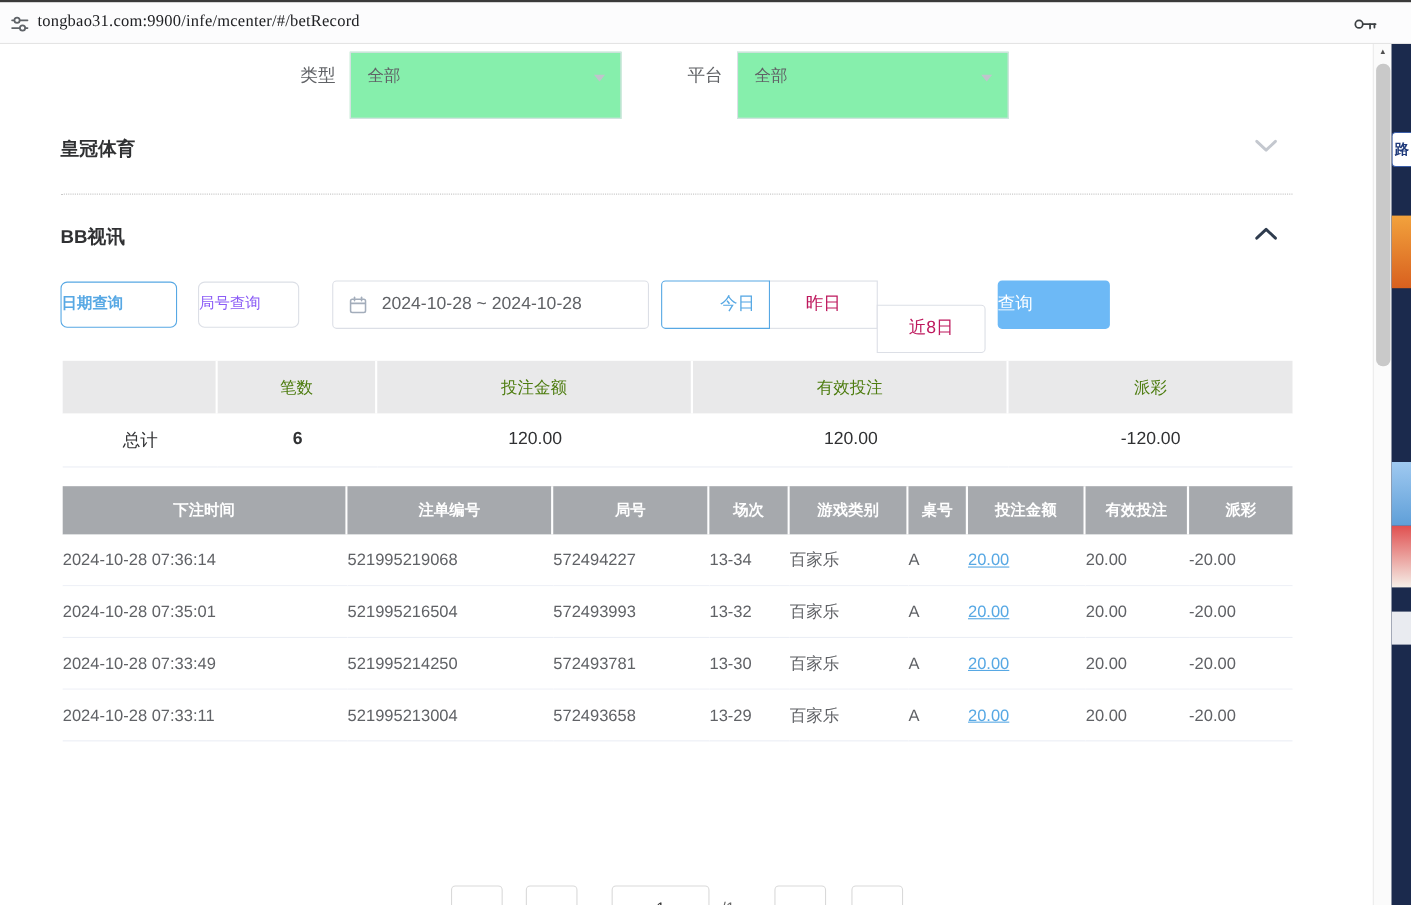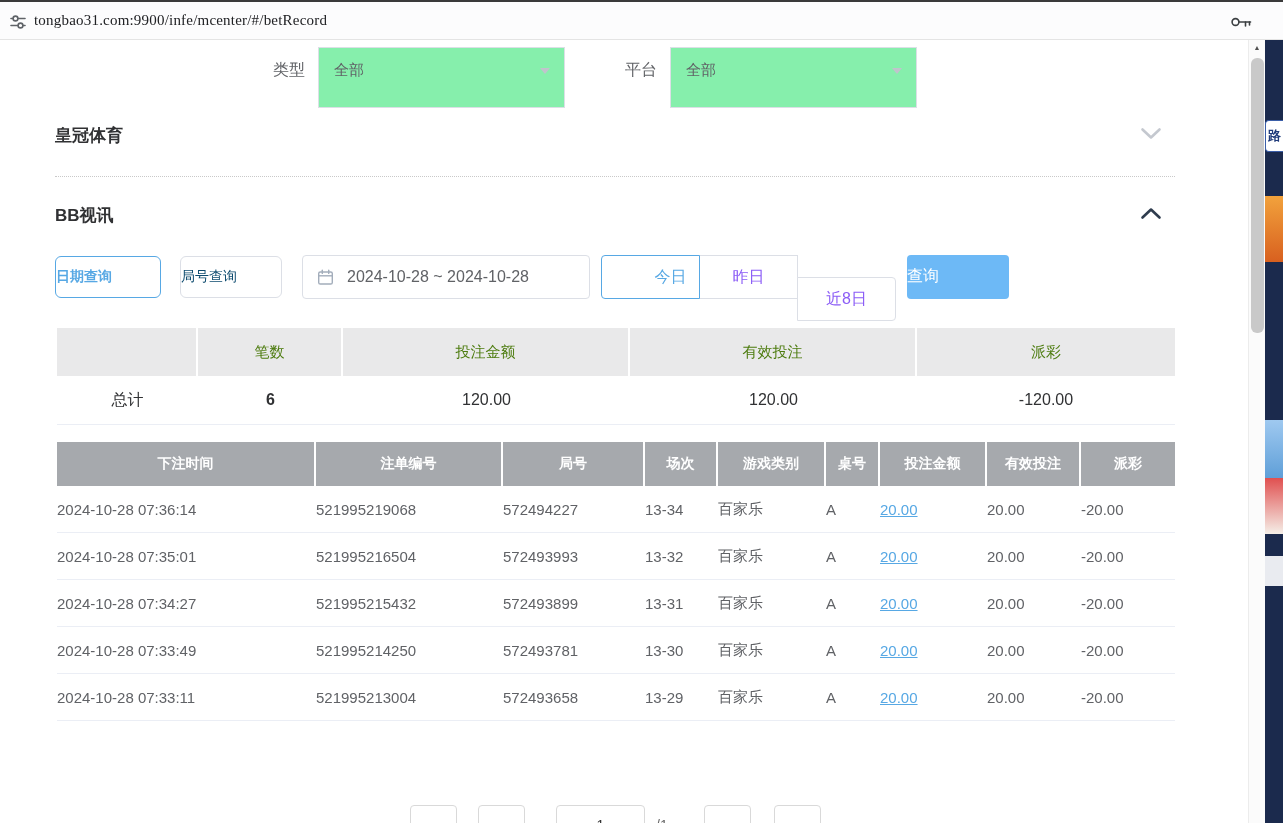--- a/index.html
+++ b/index.html
@@ -35,31 +35,31 @@
   .sec-chevron { position:absolute; left:1140px; width:24px; height:16px; cursor:pointer; }
   .sec-chevron.c1 { top:86px; }
   .sec-chevron.c2 { top:166px; }
 
   .dotted-divider { position:absolute; left:55px; top:136px; width:1120px; border-top:1px dotted #c9c9c9; }
 
   
   .btn { position:absolute; background:#fff; text-align:left; cursor:pointer; font-family:Liberation Mono, monospace; }
   .btn-date-query { left:55px; top:216px; width:106px; height:42px; line-height:40px;
     border:1px solid #57a8e4; border-radius:6px; color:#57a8e4; font-size:14px; font-weight:bold; }
-  .btn-round-query { left:180px; top:216px; width:102px; height:42px; line-height:40px;
-    border:1px solid #dcdfe6; border-radius:6px; color:#0c4a6e; font-size:14px; }
+  .btn-round-query { left:180px; top:216px; width:92px; height:42px; line-height:40px;
+    border:1px solid #dcdfe6; border-radius:6px; color:#8b5cf6; font-size:14px; }
 
   .date-input { position:absolute; left:302px; top:215px; width:288px; height:44px;
     border:1px solid #dcdfe6; border-radius:4px; background:#fff; cursor:pointer; }
   .cal-icon { position:absolute; left:14px; top:13px; width:17px; height:17px; }
   .date-text { position:absolute; left:44px; top:0; line-height:42px; font-size:16px; color:#606266; white-space:nowrap; }
 
   .seg-group { position:absolute; left:601px; top:215px; height:44px; display:flex; }
   .seg-item { width:99px; height:44px; line-height:42px; text-align:center; font-size:16px;
-    border:1px solid #dcdfe6; background:#fff; color:#8b5cf6; margin-left:-1px; cursor:pointer; }
+    border:1px solid #dcdfe6; background:#fff; color:#be185d; margin-left:-1px; cursor:pointer; }
   .seg-item:first-child { margin-left:0; border-radius:4px 0 0 4px; }
   .seg-item:last-child { border-radius:0 4px 4px 0;margin-top:22px; }
   .seg-item.active { border-color:#57a8e4; color:#57a8e4; position:relative; z-index:1;padding-left:40px; }
 
   .btn-search { left:907px; top:215px; width:102px; height:44px; line-height:44px;
     border:none; border-radius:4px; background:#6db9f6; color:#fff; font-size:16px; }
 
   
   table { border-collapse:separate; border-spacing:0; table-layout:fixed; }
   .summary-table { position:absolute; left:57px; top:288px; width:1118px; }
@@ -254,31 +254,20 @@
             <td>521995216504</td>
             <td>572493993</td>
             <td>13-32</td>
             <td>百家乐</td>
             <td>A</td>
             <td><a class="amount-link" href="#">20.00</a></td>
             <td>20.00</td>
             <td class="neg">-20.00</td>
           </tr>
           <tr>
-            <td>2024-10-28 07:34:27</td>
-            <td>521995215432</td>
-            <td>572493899</td>
-            <td>13-31</td>
-            <td>百家乐</td>
-            <td>A</td>
-            <td><a class="amount-link" href="#">20.00</a></td>
-            <td>20.00</td>
-            <td class="neg">-20.00</td>
-          </tr>
-          <tr>
             <td>2024-10-28 07:33:49</td>
             <td>521995214250</td>
             <td>572493781</td>
             <td>13-30</td>
             <td>百家乐</td>
             <td>A</td>
             <td><a class="amount-link" href="#">20.00</a></td>
             <td>20.00</td>
             <td class="neg">-20.00</td>
           </tr>

